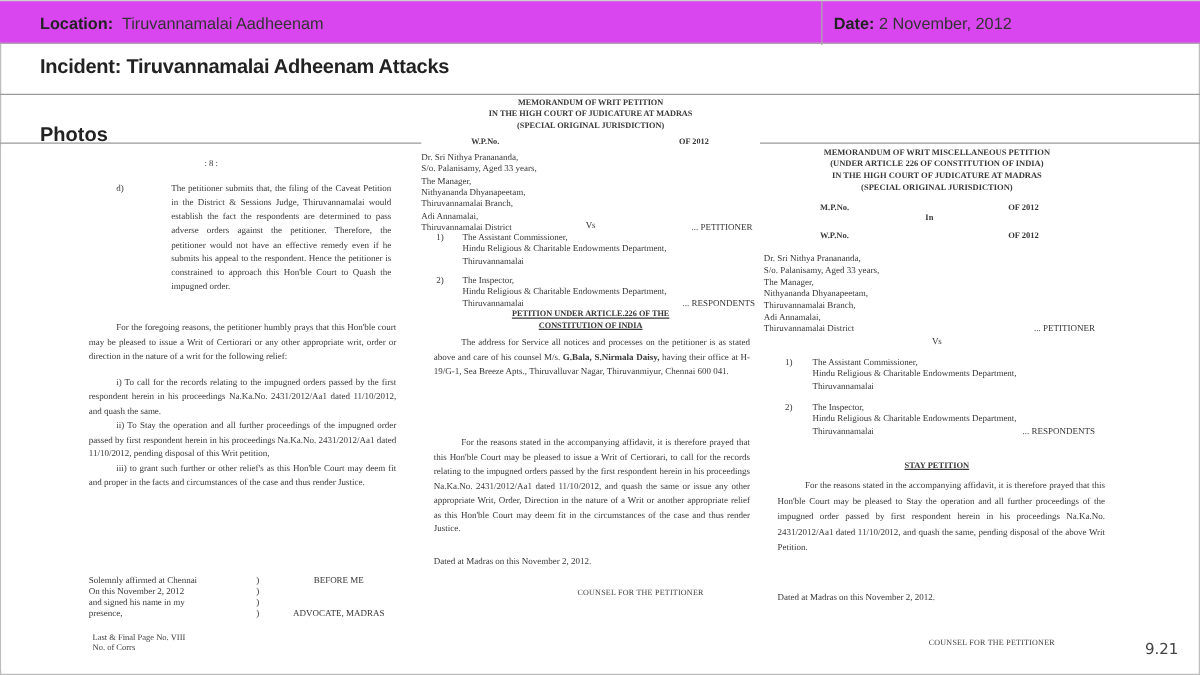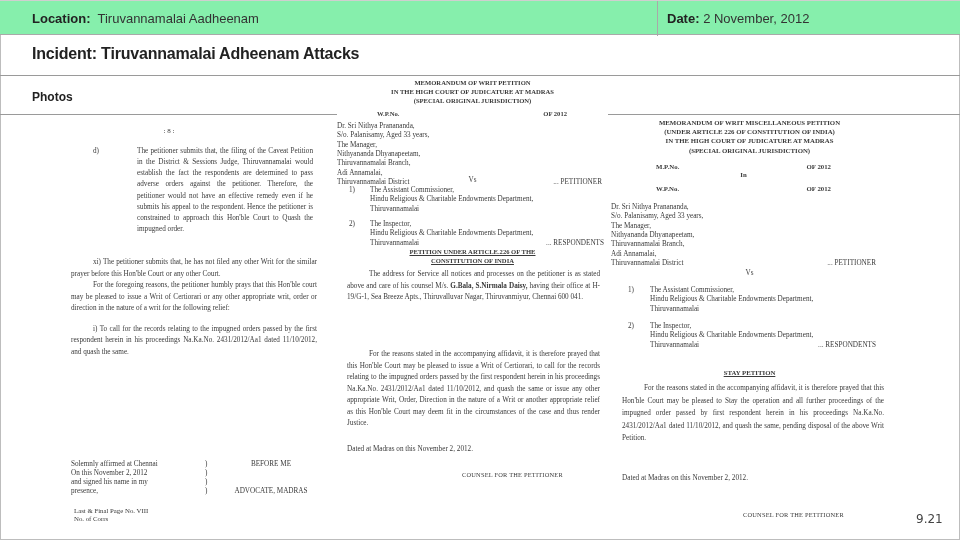--- a/index.html
+++ b/index.html
@@ -1,31 +1,31 @@
 <!DOCTYPE html>
 <html><head>
 <meta charset="utf-8">
 <style>
   * { box-sizing: border-box; margin: 0; padding: 0; }
   html, body { width: 960px; height: 540px; overflow: hidden; background: #ffffff; }
   body { position: relative; font-family: "Liberation Sans", sans-serif; color: #222; }
 
   .frame { position: absolute; left: 0; top: 0; width: 960px; height: 540px; border-left: 1px solid #bdbdbd; border-right: 1px solid #bdbdbd; border-bottom: 1px solid #bdbdbd; }
 
-  .header-bar { position: absolute; left: 0; top: 0; width: 960px; height: 35px; background: #86efac; border-bottom: 1px solid #a9a9a9; border-top: 1px solid #cfcfcf; }
+  .header-bar { position: absolute; left: 0; top: 0; width: 960px; height: 35px; background: #d946ef; border-bottom: 1px solid #a9a9a9; border-top: 1px solid #cfcfcf; }
   .header-loc { position: absolute; left: 32px; top: 10px; font-size: 13px; color: #333; }
   .header-loc b, .header-date b { font-weight: bold; color: #222; }
   .header-divider { position: absolute; left: 657px; top: 0; width: 1px; height: 35px; background: #a9a9a9; }
   .header-date { position: absolute; left: 667px; top: 10px; font-size: 13px; color: #333; }
 
   .incident-row { position: absolute; left: 0; top: 35px; width: 960px; height: 41px; border-bottom: 1px solid #9a9a9a; padding-left: 46px; }
   .incident-title { position: absolute; left: 32px; top: 10px; font-size: 16px; font-weight: bold; color: #222; letter-spacing: -0.2px; }
 
   .photos-row { position: absolute; left: 0; top: 76px; width: 960px; height: 39px; border-bottom: 1px solid #9a9a9a; }
-  .photos-title { position: absolute; left: 32px; top: 14px; font-size: 12px; font-weight: bold; color: #222; }
+  .photos-title { position: absolute; left: 32px; top: 24px; font-size: 16px; font-weight: bold; color: #222; }
 
   .doc { position: absolute; background: #ffffff; font-family: "Liberation Serif", serif; color: #3a3a3a; font-size: 7.2px; line-height: 1.45; }
   .doc .c { text-align: center; }
   .doc .b { font-weight: bold; }
   .doc .u { text-decoration: underline; }
   .doc .row { display: flex; justify-content: space-between; }
   .doc p { margin: 0; }
 
   
   .doc-left { left: 1px; top: 116px; width: 336px; height: 420px; }
@@ -104,24 +104,25 @@
   <div class="photos-title">Photos</div>
 </div>
 
 <div class="doc doc-left">
   <div class="page-no">: 8 :</div>
   <div class="para-d">
     <span class="lab">d)</span>
     <p class="txt">The petitioner submits that, the filing of the Caveat Petition in the District &amp; Sessions Judge, Thiruvannamalai would establish the fact the respondents are determined to pass adverse orders against the petitioner. Therefore, the petitioner would not have an effective remedy even if he submits his appeal to the respondent. Hence the petitioner is constrained to approach this Hon'ble Court to Quash the impugned order.</p>
   </div>
   <div class="body2">
-    <p class="ind">xi)      The petitioner submits that, he has not filed any other Writ for the similar prayer before this Hon'ble Court or any other Court.</p>
     <p class="ind">For the foregoing reasons, the petitioner humbly prays that this Hon'ble court may be pleased to issue a Writ of Certiorari or any other appropriate writ, order or direction in the nature of a writ for the following relief:</p>
     <div class="gap"></div>
     <p class="ind">i)       To call for the records relating to the impugned orders passed by the first respondent herein in his proceedings Na.Ka.No. 2431/2012/Aa1 dated 11/10/2012, and quash the same.</p>
+    <p class="ind">ii)      To Stay the operation and all further proceedings of the impugned order passed by first respondent herein in his proceedings Na.Ka.No. 2431/2012/Aa1 dated 11/10/2012, pending disposal of this Writ petition,</p>
+    <p class="ind">iii)     to grant such further or other relief's as this Hon'ble Court may deem fit and proper in the facts and circumstances of the case and thus render Justice.</p>
   </div>
   <div class="sign">
     <div class="colA">
       <p>Solemnly affirmed at Chennai</p>
       <p>On this November 2, 2012</p>
       <p>and signed his name in my</p>
       <p>presence,</p>
     </div>
     <div class="colB">
       <p>)</p>

